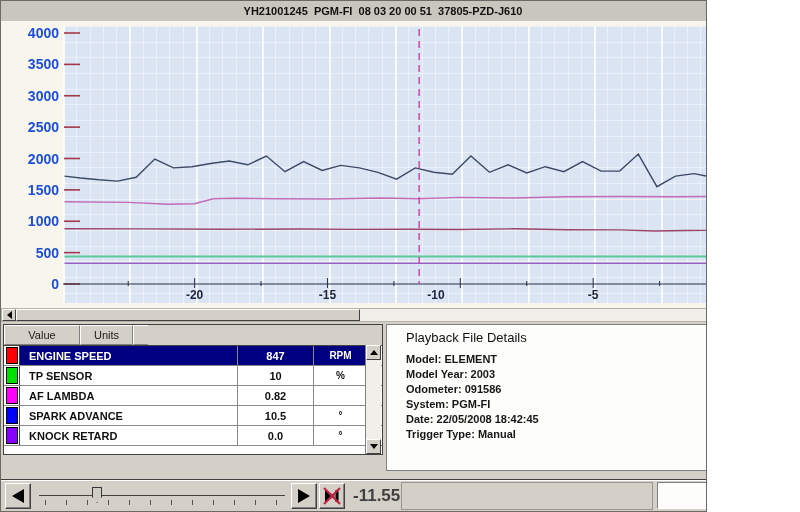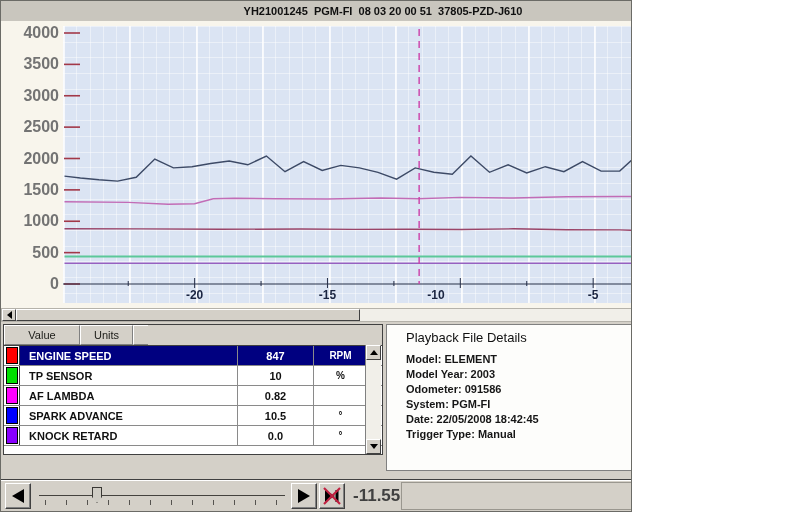--- a/index.html
+++ b/index.html
@@ -1,17 +1,17 @@
 <!DOCTYPE html>
 <html><head>
 <meta charset="utf-8">
 <style>
   html,body{margin:0;padding:0;}
   body{font-family:"Liberation Sans",sans-serif;}
-  #app{position:relative;width:632px;height:512px;background:#d4d0c8;overflow:hidden;border:1px solid #6b6b66;box-sizing:border-box;}
+  #app{position:relative;width:707px;height:512px;background:#d4d0c8;overflow:hidden;border:1px solid #6b6b66;box-sizing:border-box;}
 
   
   #titlebar{position:absolute;left:0;top:0;width:764px;height:20px;background:#c9c6be;
     border-bottom:1px solid #3c3c38;display:flex;align-items:center;justify-content:center;}
   #titlebar .t{font-size:11px;font-weight:bold;color:#101010;white-space:pre;}
 
   
   #side-toolbar{position:absolute;left:764px;top:0;width:36px;height:512px;background:#d4d0c8;border-left:1px solid #9a978f;box-sizing:border-box;}
   .tool-btn{position:absolute;left:3px;width:29px;height:27px;background:#d4d0c8;
     border-top:1px solid #fff;border-left:1px solid #fff;border-right:1px solid #404040;border-bottom:1px solid #404040;
@@ -19,21 +19,21 @@
   .tool-btn svg{display:block;}
 
   
   #chart-region{position:absolute;left:0;top:20px;width:764px;height:287px;background:#f8f5ec;border-right:1px solid #9a978f;box-sizing:border-box;}
   #plot-bg{position:absolute;left:62px;top:5px;width:700px;height:277px;background-color:#dbe4f3;
     background-image:
       repeating-linear-gradient(to right, rgba(255,255,255,.75) 0 2px, transparent 2px 66.4px),
       repeating-linear-gradient(to right, rgba(255,255,255,.45) 0 1px, transparent 1px 13.28px),
       repeating-linear-gradient(to bottom, rgba(255,255,255,.45) 0 1px, transparent 1px 15.7px);}
   #plot-svg{position:absolute;left:62px;top:5px;}
-  .ylab{position:absolute;left:22px;width:36px;text-align:right;font-size:16px;font-weight:bold;color:#737373;line-height:16px;}
+  .ylab{position:absolute;left:22px;width:36px;text-align:right;font-size:14px;font-weight:bold;color:#1d4ed8;line-height:16px;}
   .xlab{position:absolute;top:267px;width:32px;text-align:center;font-size:12px;font-weight:bold;color:#1a2440;}
 
   
   #hscroll{position:absolute;left:0;top:307px;width:763px;height:14px;background:#f1efe9;border:1px solid #b5b2aa;box-sizing:border-box;}
   .sb-btn{position:absolute;top:0;width:14px;height:12px;background:#d4d0c8;
     border-top:1px solid #fff;border-left:1px solid #fff;border-right:1px solid #404040;border-bottom:1px solid #404040;
     display:flex;align-items:center;justify-content:center;box-sizing:border-box;}
   #hthumb{position:absolute;left:14px;top:0;width:344px;height:12px;background:#d4d0c8;
     border-top:1px solid #fff;border-left:1px solid #fff;border-right:1px solid #404040;border-bottom:1px solid #404040;box-sizing:border-box;}
   .arr-l{width:0;height:0;border-top:4px solid transparent;border-bottom:4px solid transparent;border-right:5px solid #000;}

